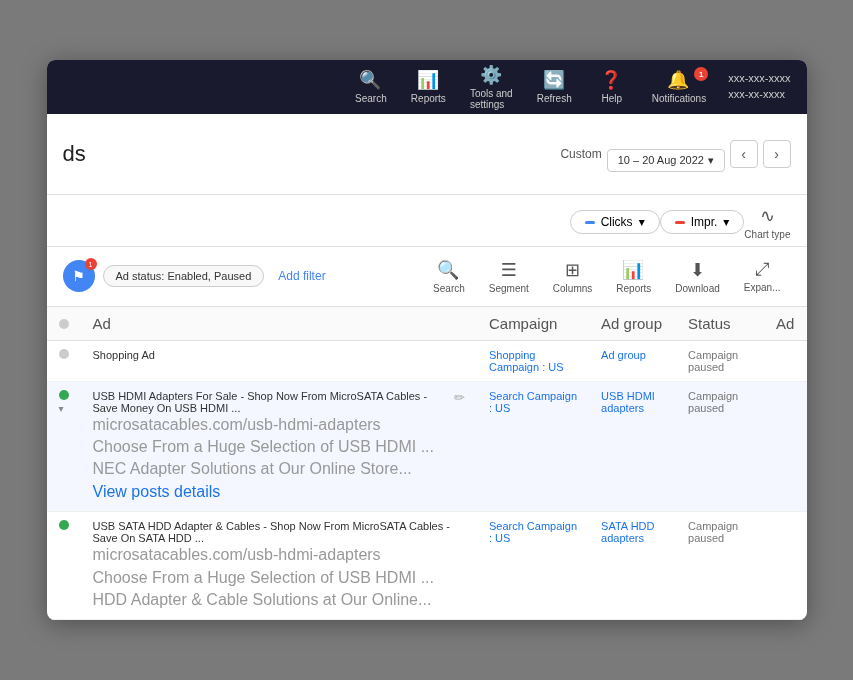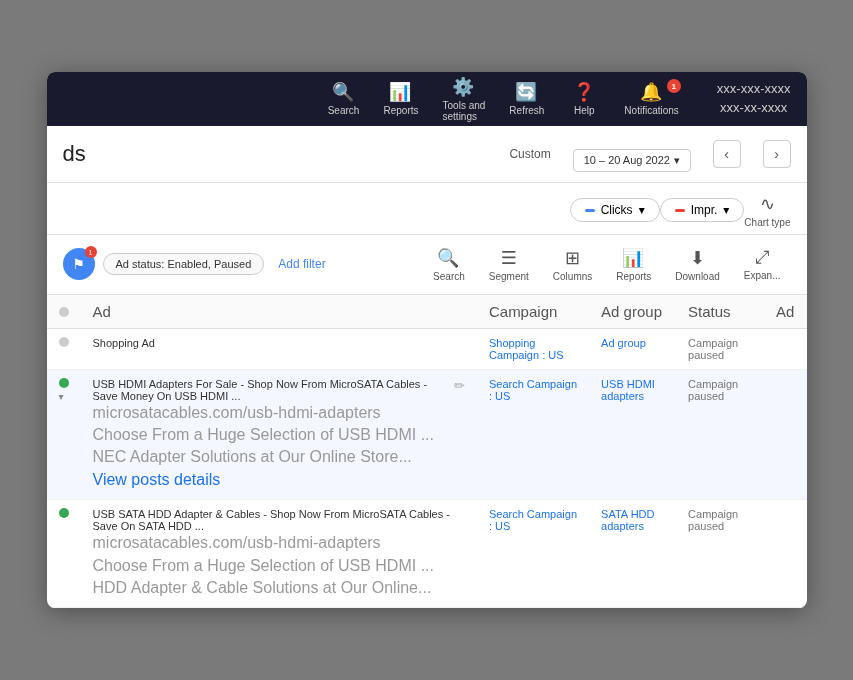--- a/index.html
+++ b/index.html
@@ -60,44 +60,44 @@
       width: 14px;
       height: 14px;
       font-size: 8px;
       display: flex;
       align-items: center;
       justify-content: center;
       font-weight: bold;
     }
     .account-info {
       color: #ccc;
-      font-size: 13px;
-      text-align: center;
-      margin-left: 24px;
+      font-size: 11px;
+      text-align: left;
+      margin-left: 8px;
       line-height: 1.4;
     }
 
     
     .title-bar {
       display: flex;
       align-items: center;
       justify-content: space-between;
-      padding: 10px 16px;
+      padding: 22px 16px;
       border-bottom: 1px solid #e0e0e0;
       background: #fff;
     }
     .page-title {
       font-size: 22px;
       font-weight: 400;
       color: #222;
     }
     .date-controls {
       display: flex;
       align-items: center;
-      gap: 22px;
+      gap: 5px;
     }
     .date-label {
       font-size: 12px;
       color: #555;
     }
     .date-range-btn {
       border: 1px solid #ccc;
       border-radius: 4px;
       padding: 4px 10px;
       font-size: 11px;

